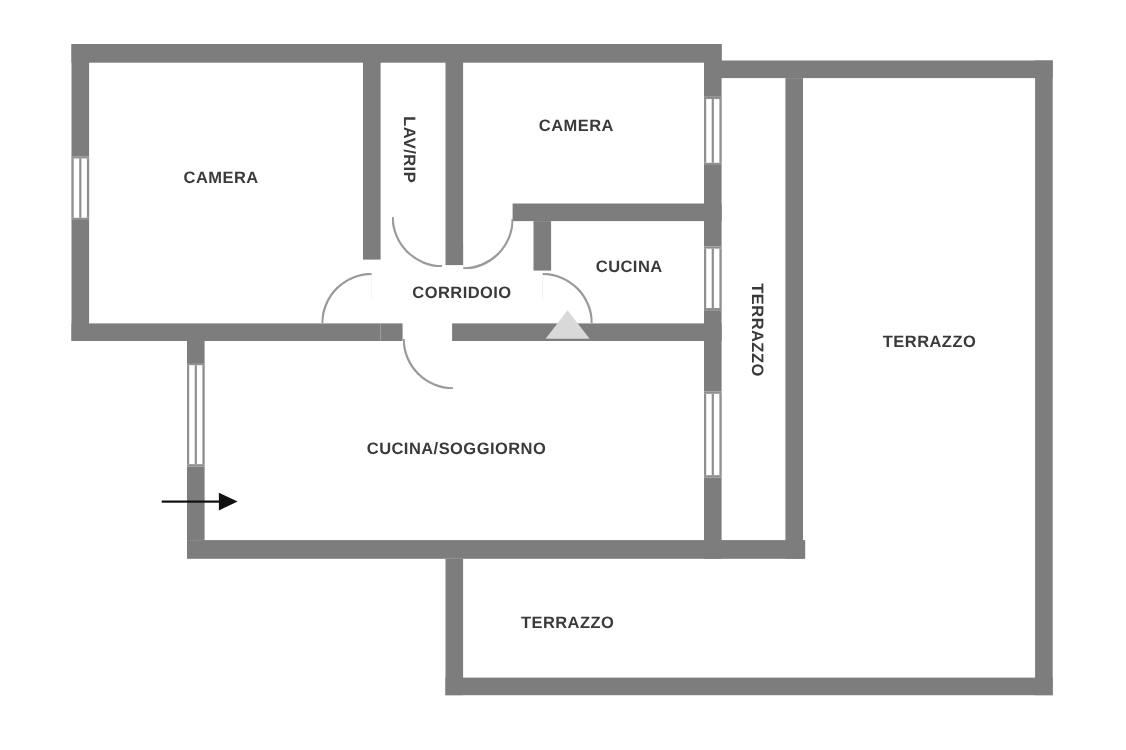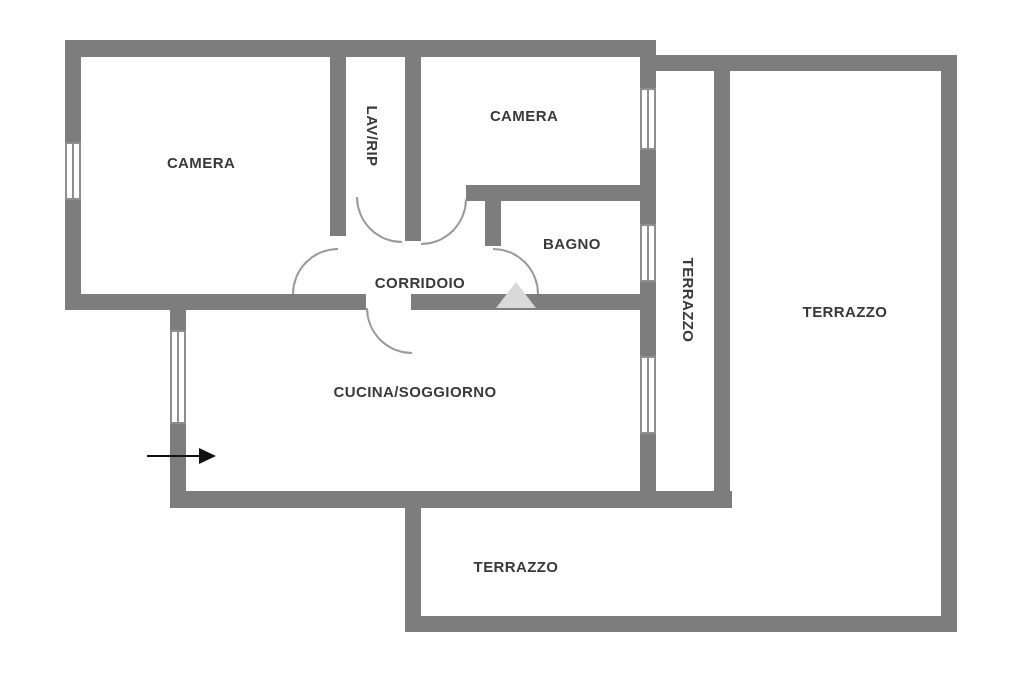--- a/index.html
+++ b/index.html
@@ -78,20 +78,20 @@
   <div class="arc bl" style="left:366px;top:308px"></div>
 
   <div class="tri" style="left:496px;top:282px;border-left:20px solid transparent;border-right:20px solid transparent;border-bottom:26px solid #d9d9d9"></div>
 
   <div class="arrow-line" style="left:147px;top:455px;width:54px;height:2px"></div>
   <div class="tri" style="left:199px;top:448px;border-top:8px solid transparent;border-bottom:8px solid transparent;border-left:17px solid #111111"></div>
 
   <div class="lbl" style="left:201px;top:162px">CAMERA</div>
   <div class="lbl vert" style="left:372px;top:136px">LAV/RIP</div>
   <div class="lbl" style="left:524px;top:115px">CAMERA</div>
-  <div class="lbl" style="left:572px;top:243px">BAGNO</div>
-  <div class="lbl" style="left:420px;top:282px">CORRIDOIO</div>
-  <div class="lbl" style="left:415px;top:391px">CUCINA/SOGGIORNO</div>
+  <div class="lbl" style="left:572px;top:243px">CUCINA</div>
+  <div class="lbl" style="left:420px;top:266px">CORRIDOIO</div>
+  <div class="lbl" style="left:415px;top:408px">CUCINA/SOGGIORNO</div>
   <div class="lbl vert" style="left:688px;top:300px">TERRAZZO</div>
   <div class="lbl" style="left:845px;top:311px">TERRAZZO</div>
   <div class="lbl" style="left:516px;top:566px">TERRAZZO</div>
 
 </div>
 
 </body></html>

